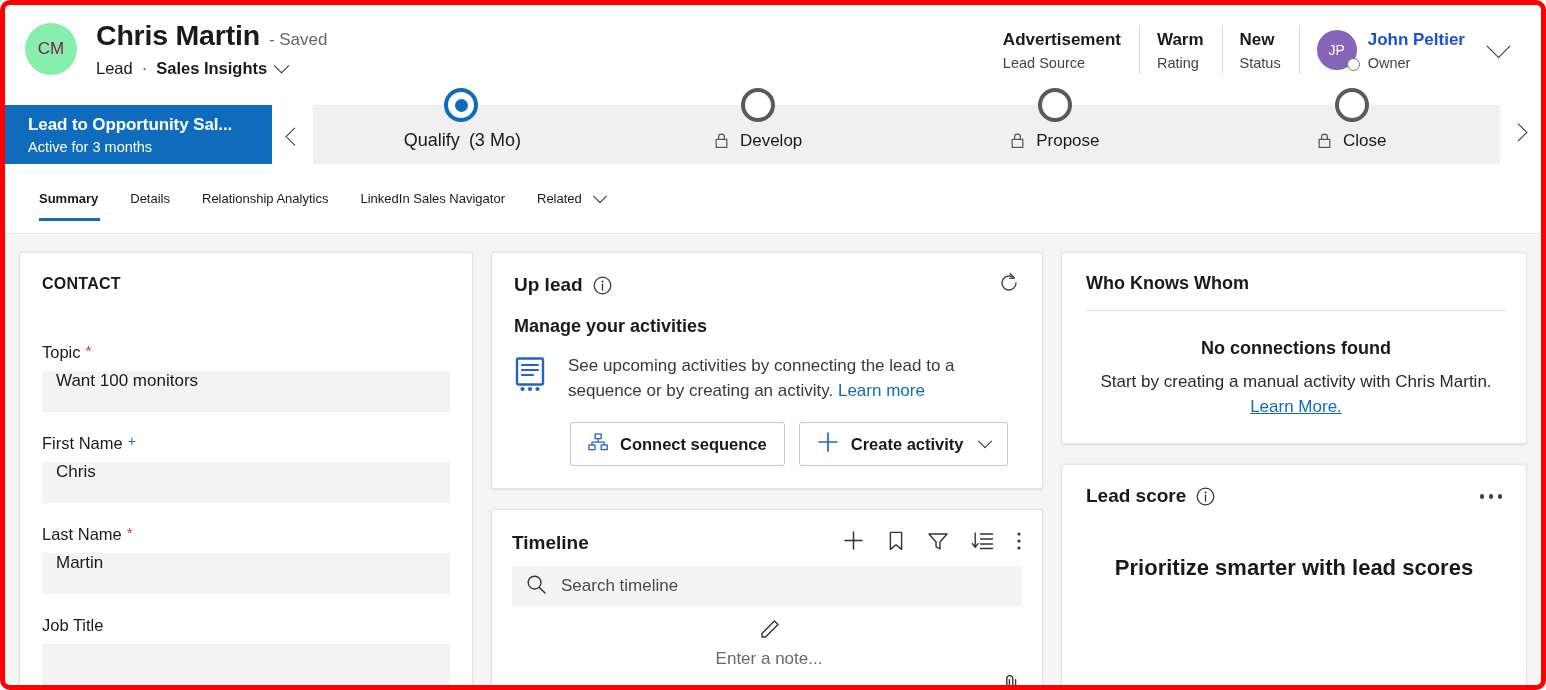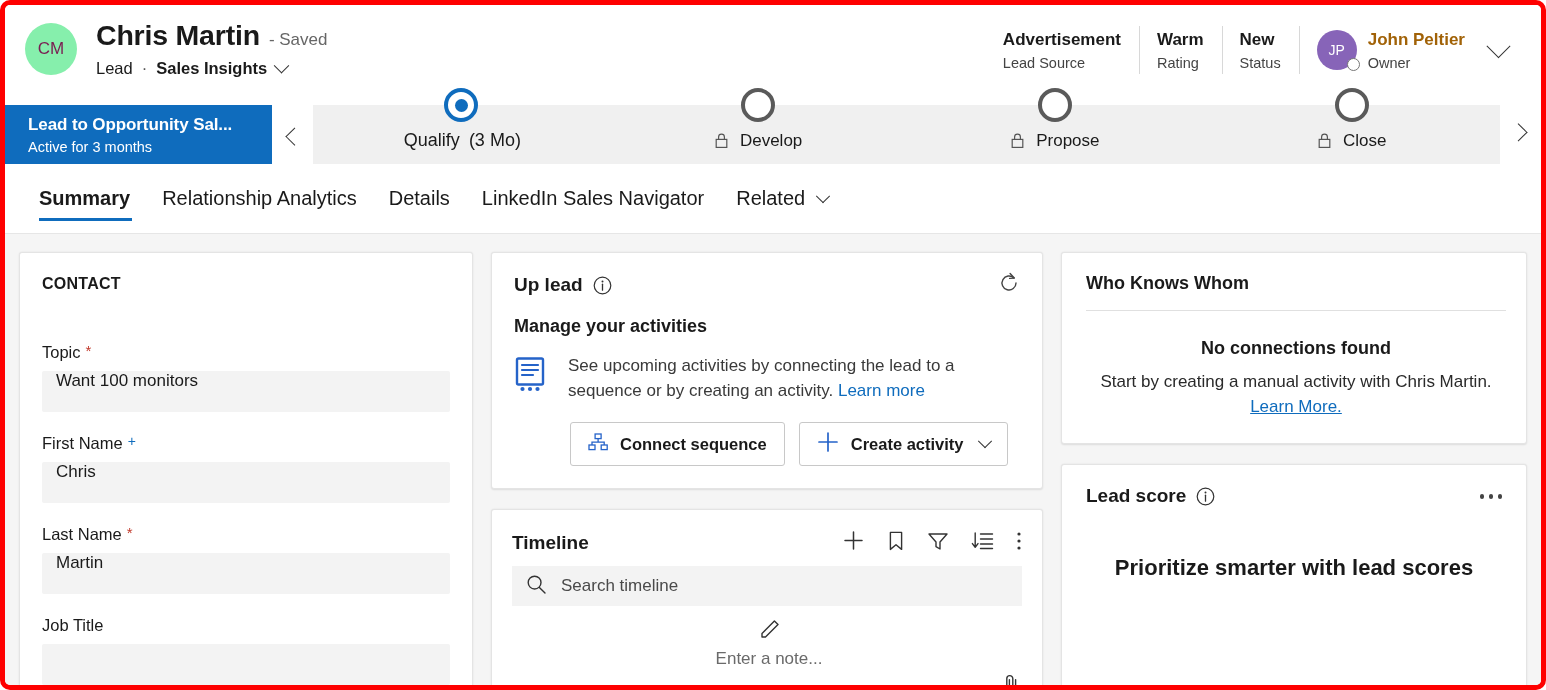--- a/index.html
+++ b/index.html
@@ -126,21 +126,21 @@
   .presence {
     position: absolute;
     right: -3px; bottom: -1px;
     width: 13px; height: 13px;
     border-radius: 50%;
     background: #ffffff;
     border: 1.4px solid #767676;
   }
   .owner-text { margin-left: 11px; }
   .owner-name {
-    font-size: 17px; font-weight: bold; color: #a16207;
+    font-size: 17px; font-weight: bold; color: #1d4ed8;
     white-space: nowrap;
   }
   .owner-lbl { font-size: 14.5px; color: #444; margin-top: 5px; }
 
   .hdr-expand {
     display: flex; align-items: center; justify-content: center;
     width: 46px; height: 58px;
   }
   .chev-lg {
     width: 17px; height: 17px;
@@ -224,21 +224,21 @@
   
   .tabs {
     height: 70px;
     background: #ffffff;
     display: flex;
     align-items: center;
     padding: 0 20px;
     border-bottom: 1px solid #e6e6e6;
   }
   .tab {
-    font-size: 20px;
+    font-size: 13px;
     color: #1a1a1a;
     padding: 8px 16px;
     height: 100%;
     display: flex; align-items: center;
     position: relative;
     white-space: nowrap;
   }
   .tab:first-child { padding-left: 14px; }
   .tab.active { font-weight: bold; }
   .tab.active::after {
@@ -523,24 +523,24 @@
     <div class="bpf-nav">
       <span class="nav-chev-r"></span>
     </div>
   </div>
 
   <div class="tabs">
     <div class="tab active">
       <span>Summary</span>
     </div>
     <div class="tab">
+      <span>Details</span>
+    </div>
+    <div class="tab">
       <span>Relationship Analytics</span>
-    </div>
-    <div class="tab">
-      <span>Details</span>
     </div>
     <div class="tab">
       <span>LinkedIn Sales Navigator</span>
     </div>
     <div class="tab">
       <span>Related</span>
       <span class="chev-tab"></span>
     </div>
   </div>
 

